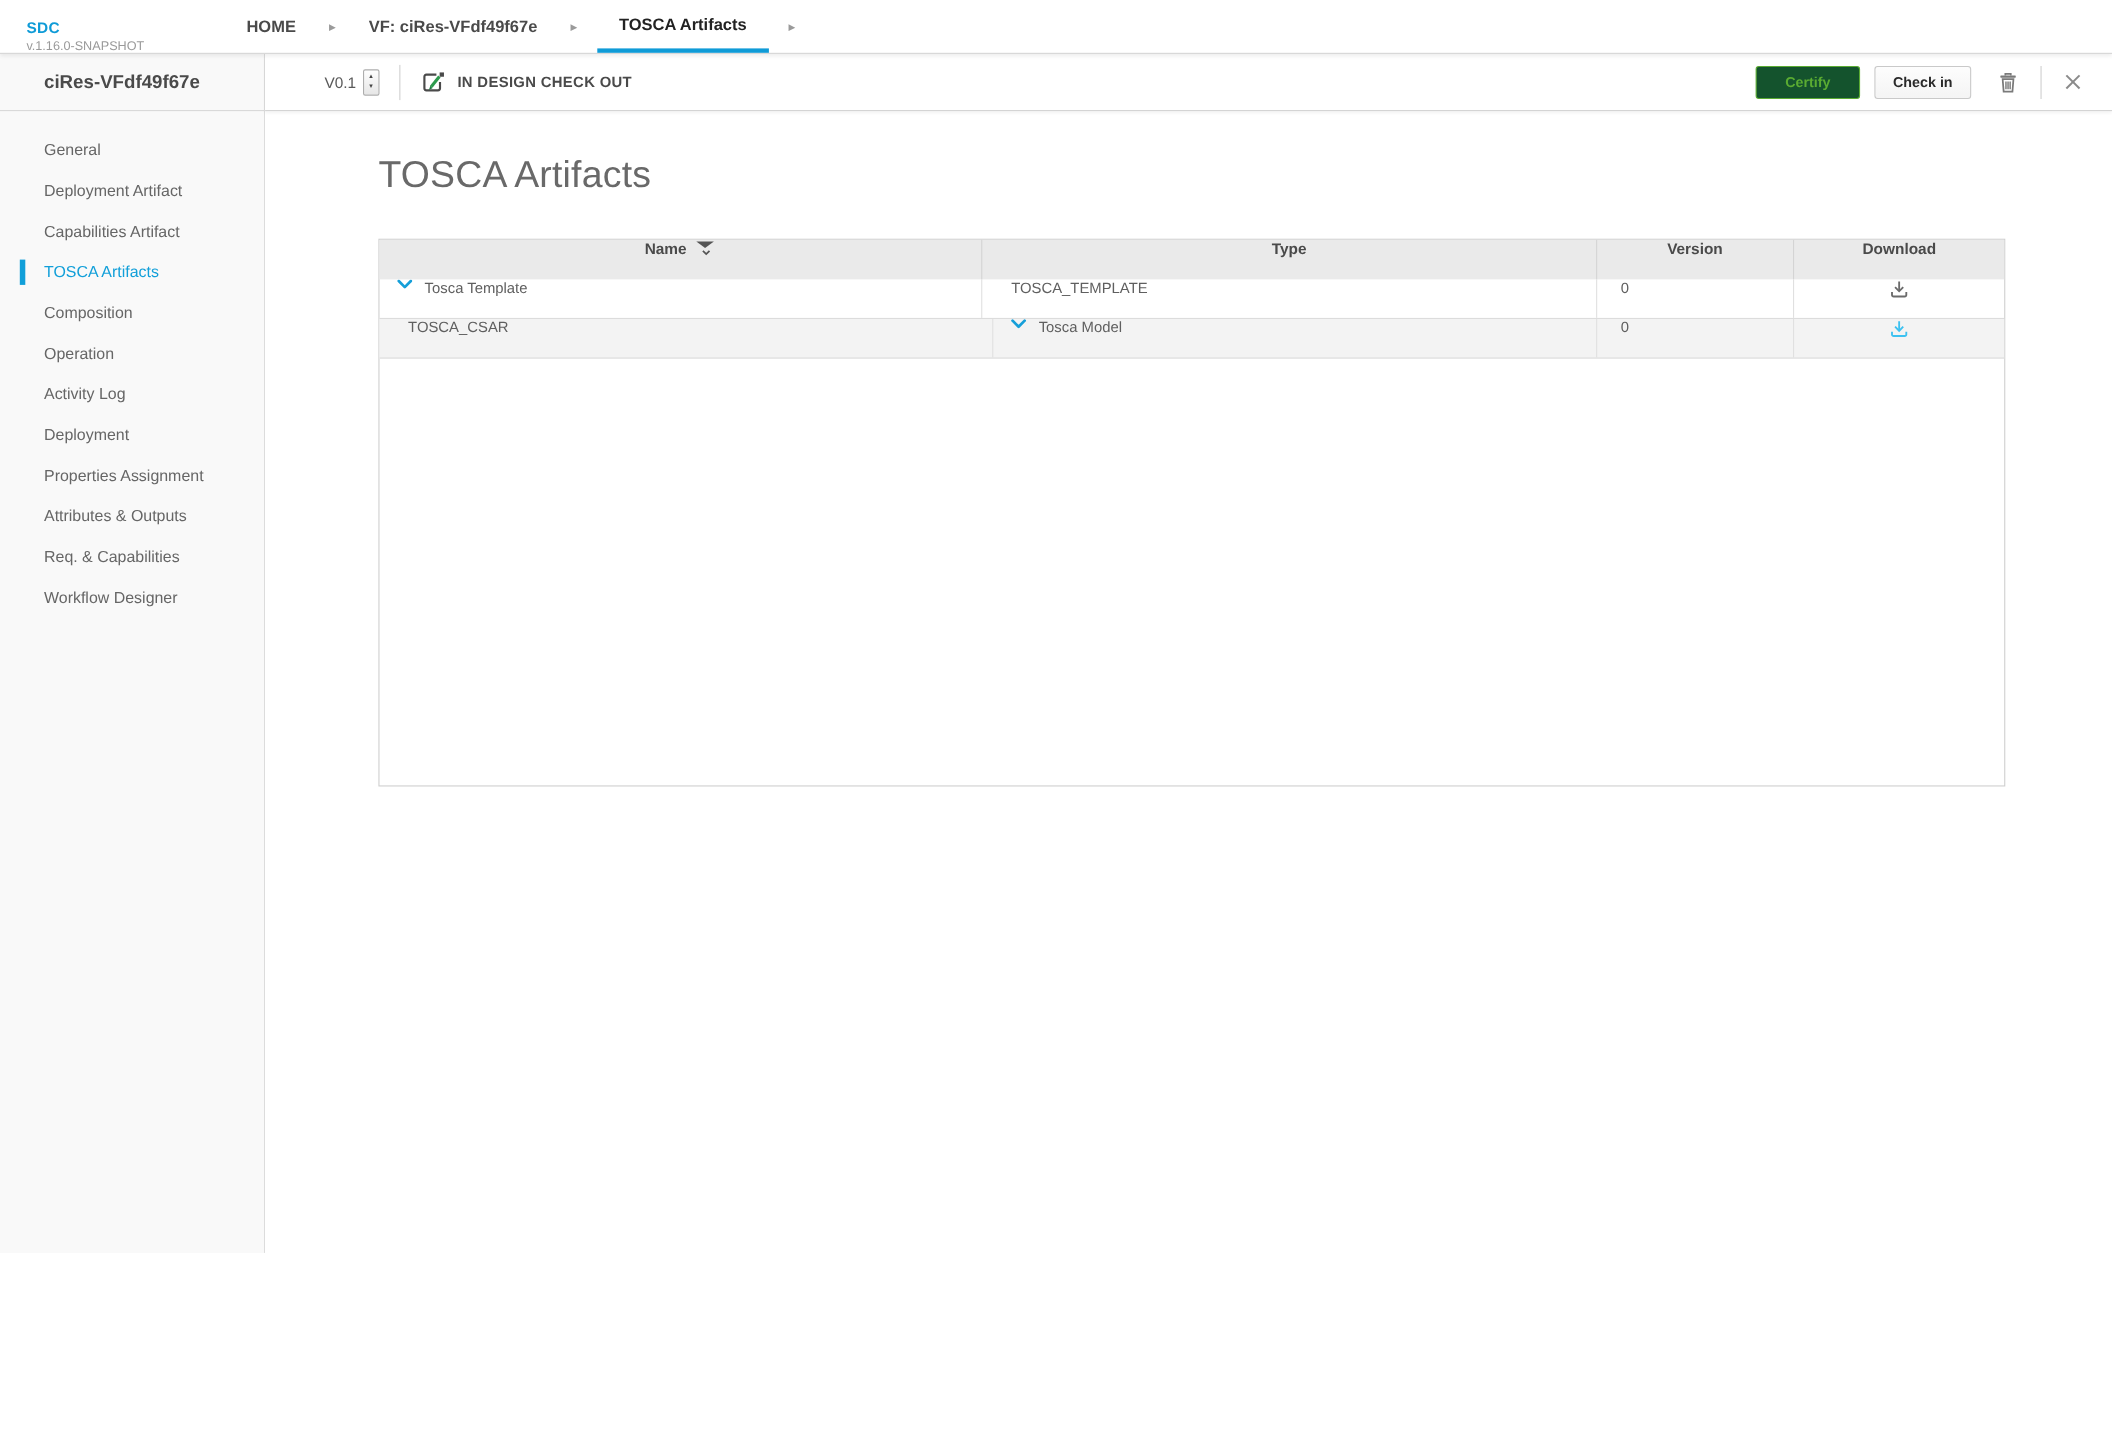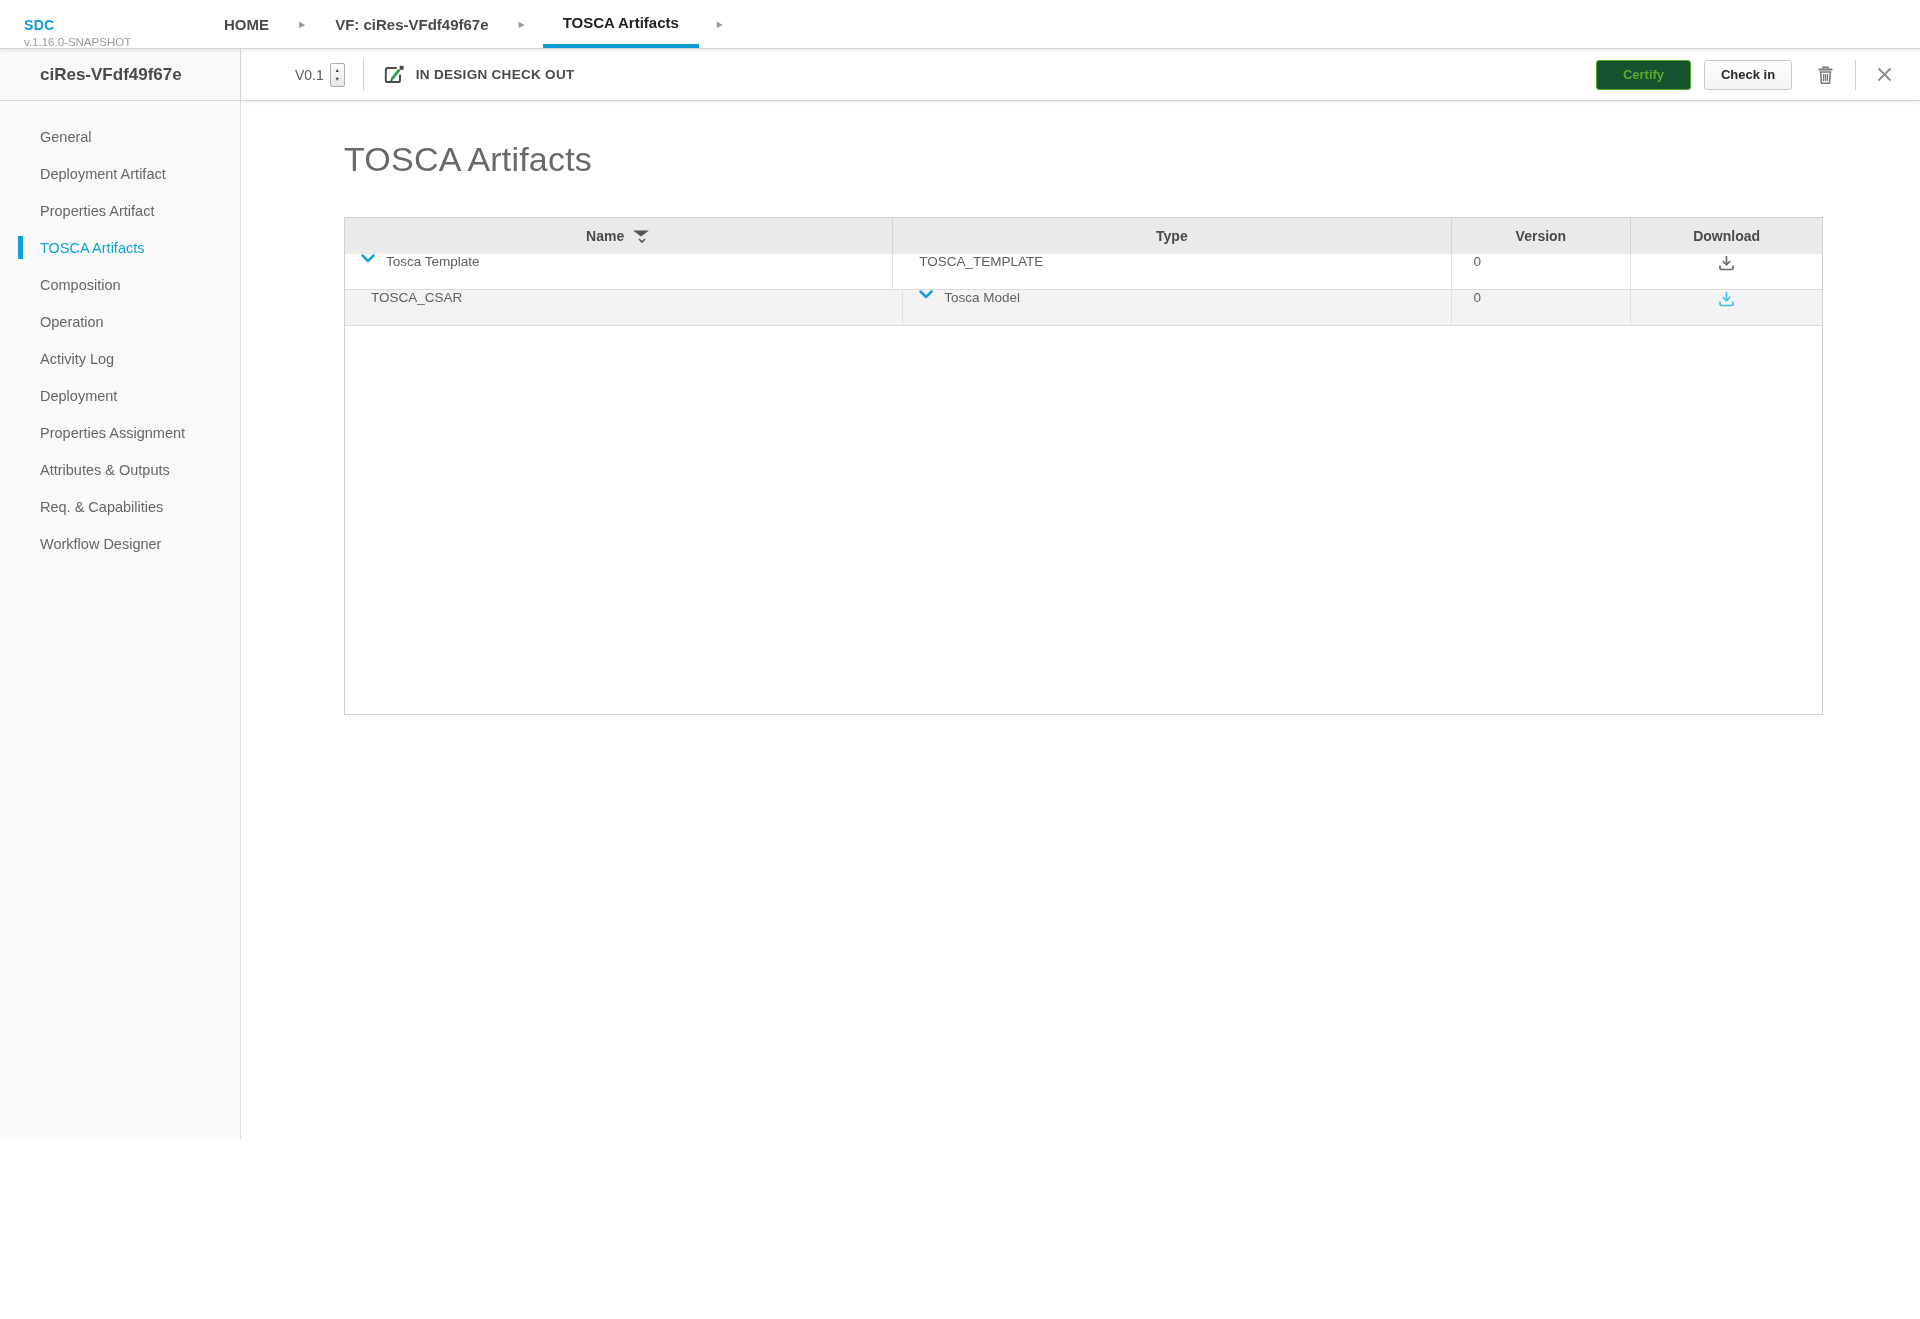--- a/index.html
+++ b/index.html
@@ -63,21 +63,21 @@
   .icon-btn.trash { margin-left:20px; }
 
   
   .main { padding:39px 0 0 103px; }
   .page-title { font-size:34px; font-weight:400; color:#696969; letter-spacing:.2px; }
 
   
   .table-wrap { margin-top:38px; width:1479px; height:498px;
     border:1px solid #cfcfcf; background:#fff; }
   .t-header { display:flex; height:36px; background:#eaeaea; }
-  .t-hcell { display:flex; align-items:center; justify-content:center; gap:7px;
+  .t-hcell { display:flex; justify-content:center; gap:7px;
     font-size:14px; font-weight:bold; color:#4a4a4a;
     border-right:1px solid #d4d4d4; cursor:pointer; }
   .t-hcell:last-child { border-right:none; }
   .t-row { display:flex; height:36px; border-bottom:1px solid #dcdcdc; }
   .t-row.alt { background:#f3f3f3; }
   .t-cell { display:flex; font-size:13.5px; color:#5f5f5f;
     border-right:1px solid #e0e0e0; }
   .t-cell:last-child { border-right:none; }
   .col-name { width:549px; }
   .col-type { width:559px; }
@@ -116,21 +116,21 @@
       <div class="sidebar-title">ciRes-VFdf49f67e</div>
     </div>
     <div class="side-nav">
       <div class="side-item">
           <span>General</span>
         </div>
       <div class="side-item">
           <span>Deployment Artifact</span>
         </div>
       <div class="side-item">
-          <span>Properties Artifact</span>
+          <span>Capabilities Artifact</span>
         </div>
       <div class="side-item active">
           <span class="bar"></span>
           <span>TOSCA Artifacts</span>
         </div>
       <div class="side-item">
           <span>Composition</span>
         </div>
       <div class="side-item">
           <span>Operation</span>

